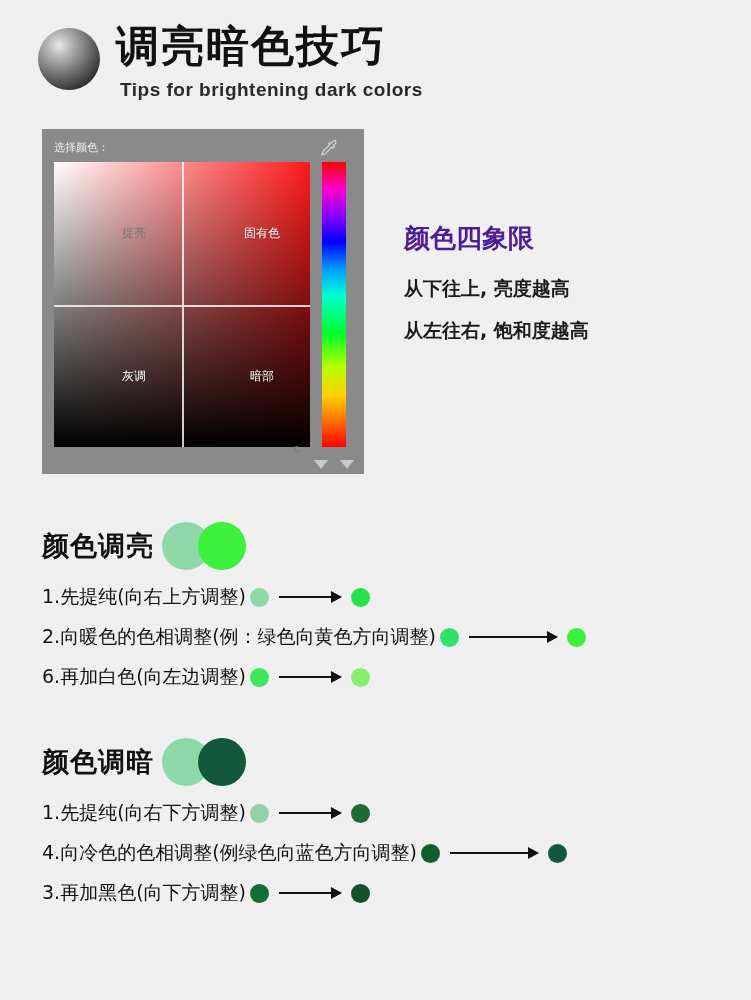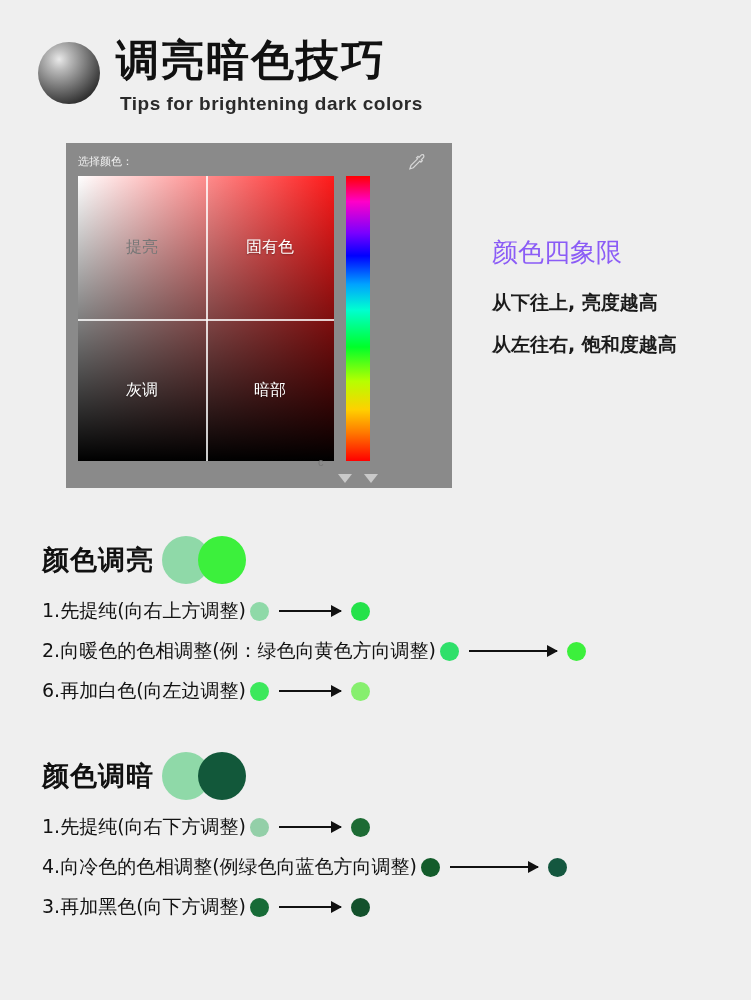--- a/index.html
+++ b/index.html
@@ -13,21 +13,21 @@
     font-family: "Liberation Sans", sans-serif;
     color: #1a1a1a;
     overflow: hidden;
     position: relative;
   }
 
   
   .header {
     display: flex;
     align-items: flex-start;
-    padding: 36px 0 0 38px;
+    padding: 22px 0 0 38px;
   }
   .sphere {
     width: 62px;
     height: 62px;
     border-radius: 50%;
     background: radial-gradient(circle at 34% 28%, #e9e9e9 0%, #b9b9b9 18%, #6a6a6a 52%, #1e1e1e 85%, #0a0a0a 100%);
     flex: 0 0 auto;
     margin-top: 6px;
   }
   .titles {
@@ -50,24 +50,24 @@
     margin-left: 4px;
   }
 
   
   .mid {
     display: flex;
     align-items: flex-start;
     margin-top: 28px;
   }
   .picker {
-    width: 386px;
+    width: 322px;
     height: 345px;
     background: #8a8a8a;
-    margin-left: 66px;
+    margin-left: 42px;
     position: relative;
     flex: 0 0 auto;
   }
   .picker-label {
     position: absolute;
     top: 11px;
     left: 12px;
     font-size: 11px;
     color: #efefef;
     font-family: "DejaVu Sans", "Liberation Sans", sans-serif;
@@ -106,23 +106,24 @@
     background: rgba(255,255,255,0.8);
   }
   .quad {
     position: absolute;
     width: 50%;
     height: 50%;
     display: flex;
     align-items: center;
     justify-content: center;
     color: #fff;
-    font-size: 16px;
+    font-size: 12px;
     font-family: Liberation Sans, sans-serif;
     text-shadow: 0 1px 2px rgba(0,0,0,0.35);
+    padding-left: 16px;
   }
   .q-tl { left: 0; top: 0; }
   .q-tr { left: 50%; top: 0; }
   .q-bl { left: 0; top: 50%; }
   .q-br { left: 50%; top: 50%; }
   .q-tl span { color: #777; text-shadow: none; }
   .hue-strip {
     position: absolute;
     left: 280px;
     top: 33px;
@@ -152,22 +153,22 @@
   }
 
   
   .notes {
     margin-left: 40px;
     margin-top: 92px;
     font-family: "DejaVu Sans", "Liberation Sans", sans-serif;
   }
   .notes-title {
     font-size: 26px;
-    font-weight: normal;
-    color: #8b5cf6;
+    font-weight: bold;
+    color: #4c1d95;
     margin-bottom: 20px;
   }
   .notes-line {
     font-size: 19px;
     font-weight: bold;
     color: #1b1b1b;
     margin-bottom: 16px;
   }
 
   

